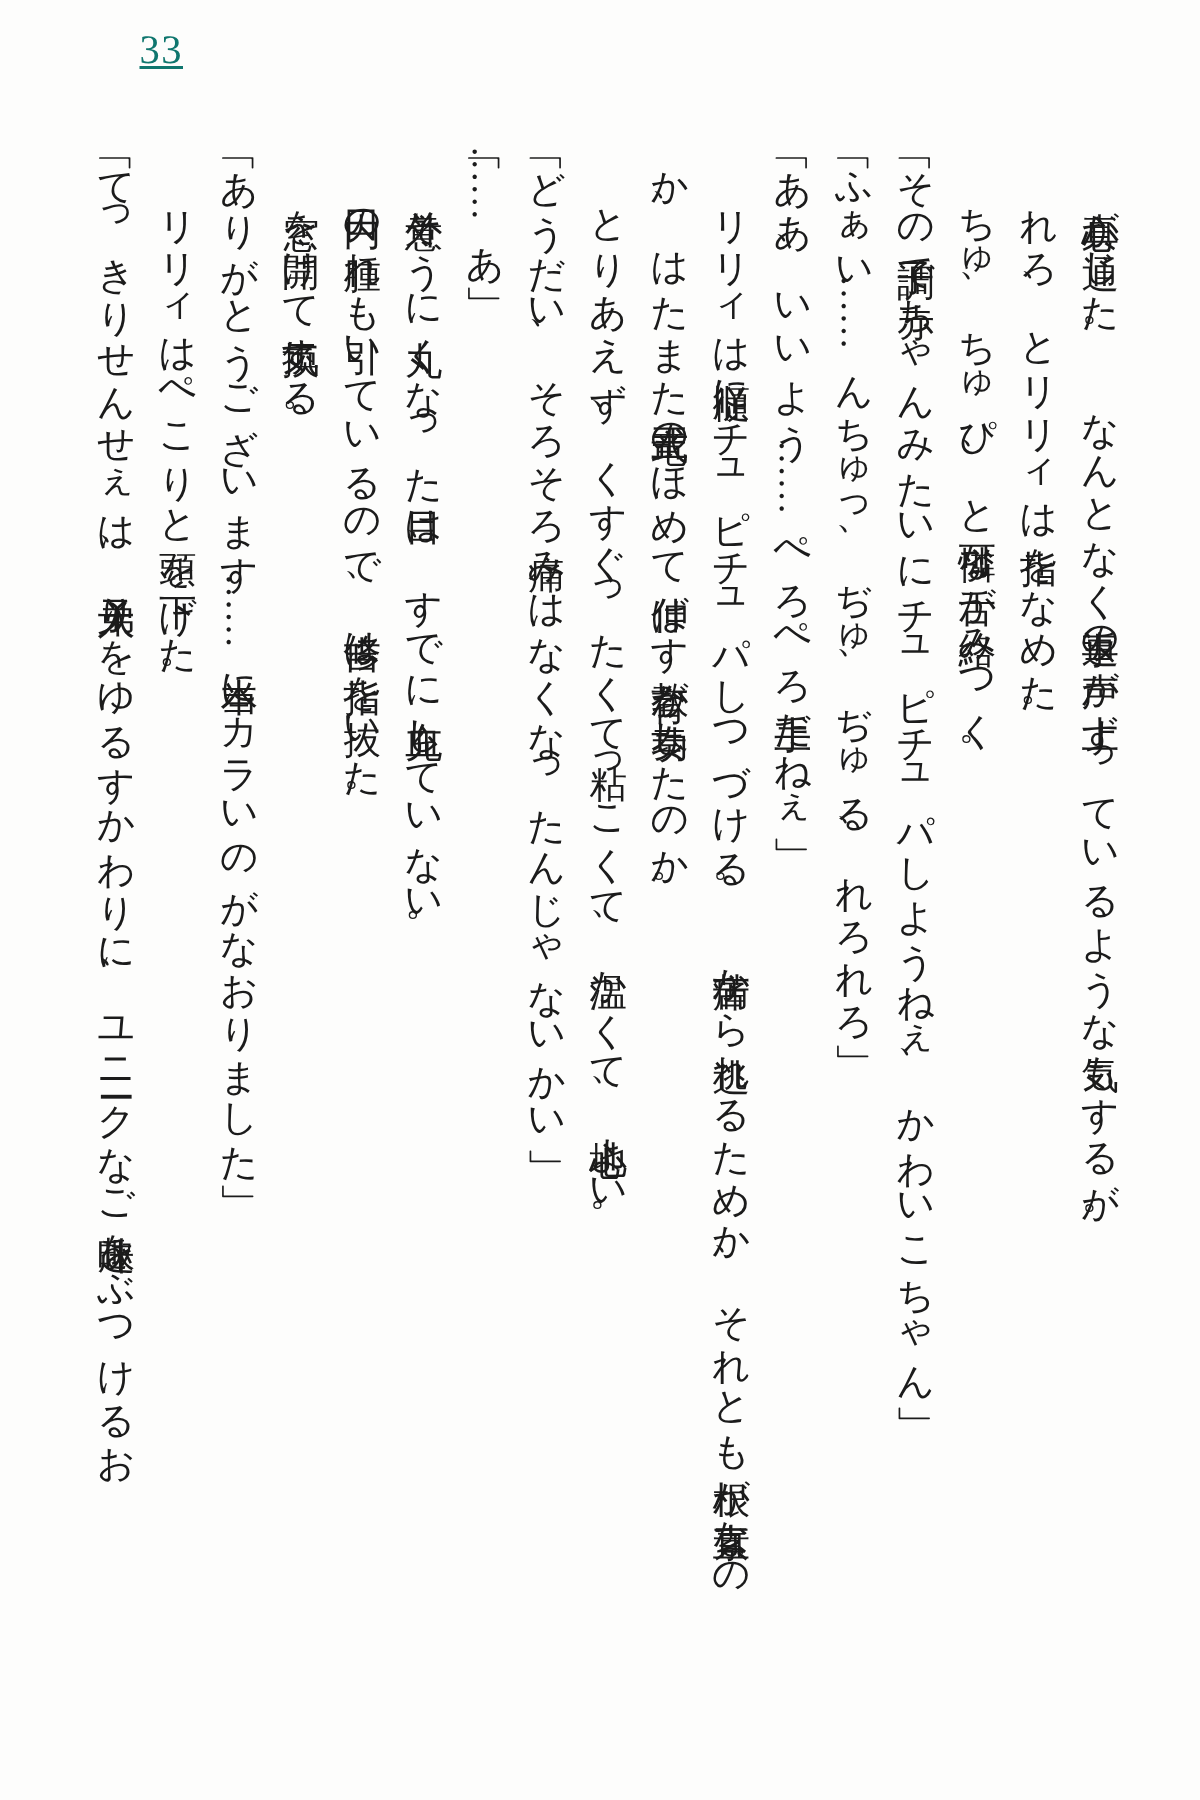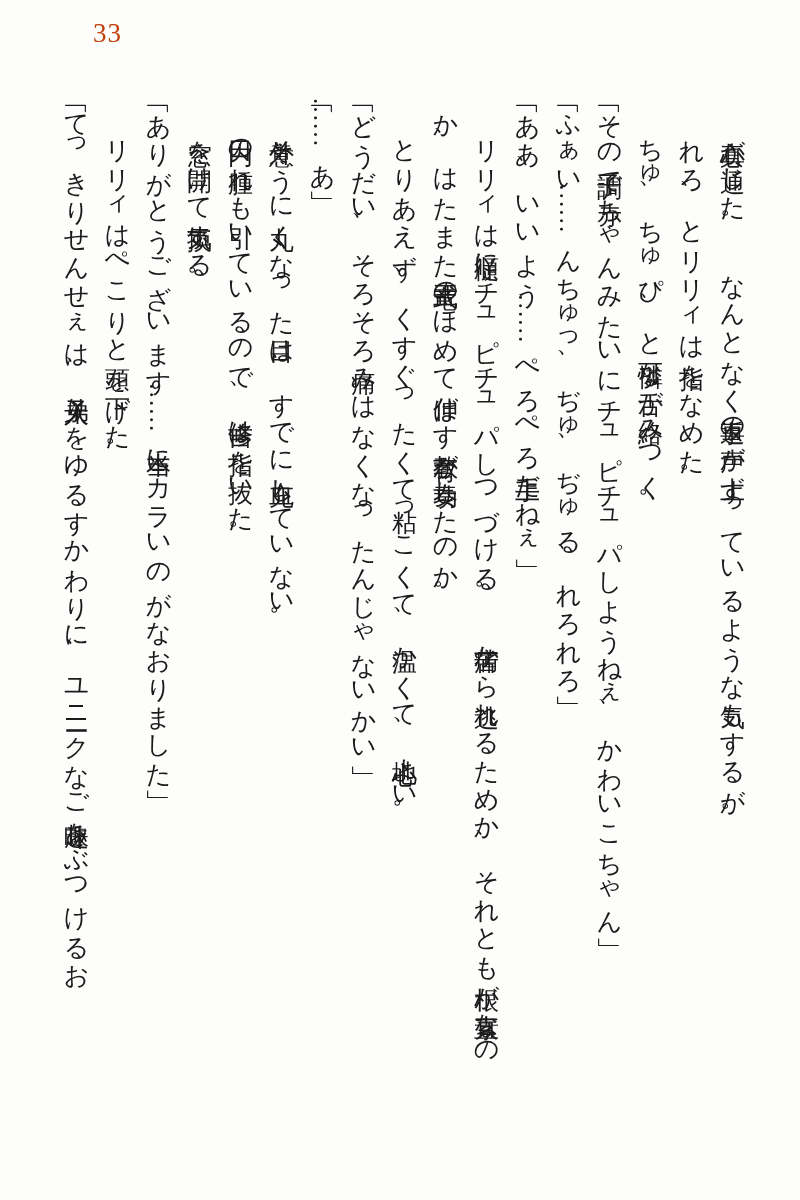--- a/index.html
+++ b/index.html
@@ -17,23 +17,24 @@
     position: relative;
     width: 800px;
     height: 1200px;
     background: #fdfdfc;
   }
   .page-number {
     position: absolute;
     top: 20px;
     left: 93px;
     font-size: 27px;
-    color: #c2410c;
+    color: #0f766e;
     letter-spacing: 1px;
     line-height: 1;
+    text-decoration: underline;
   }
   .text-body {
     position: absolute;
     top: 97px;
     right: 47px;
     height: 986px;
     writing-mode: vertical-rl;
     text-orientation: mixed;
     font-size: 25px;
     line-height: 41px;

